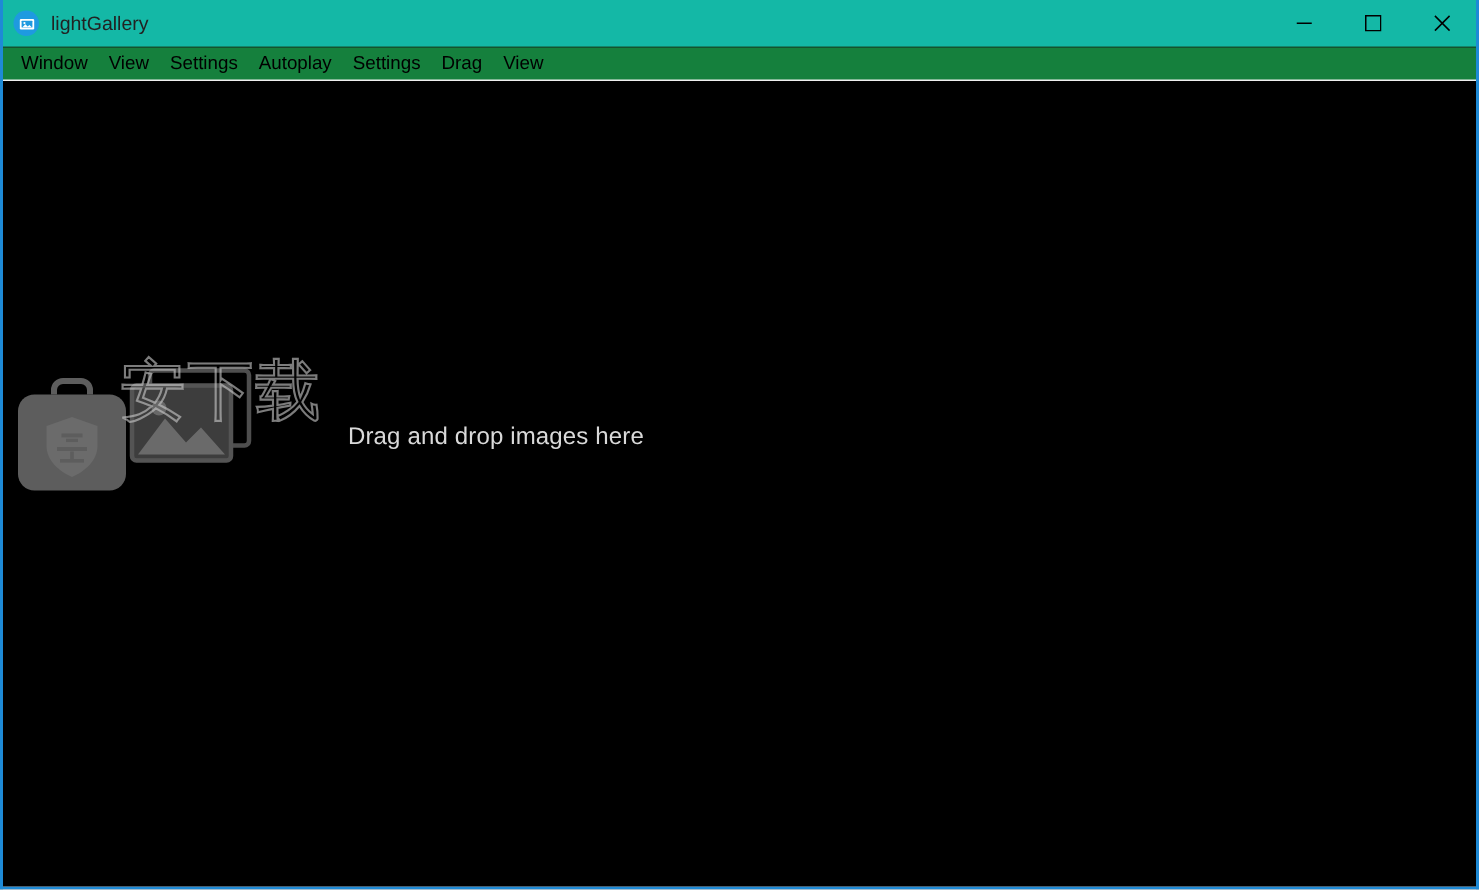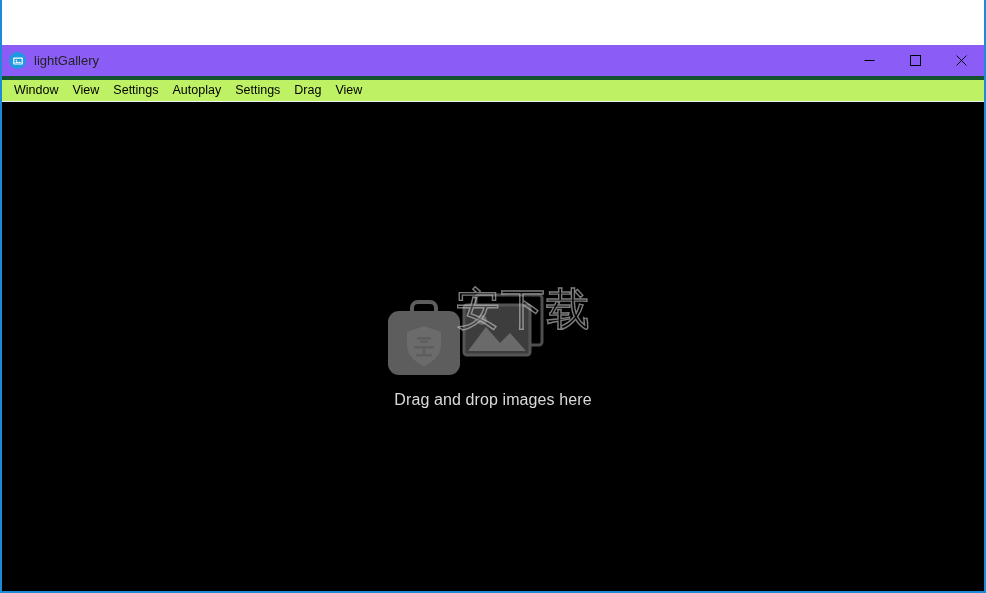--- a/index.html
+++ b/index.html
@@ -25,26 +25,25 @@
     border-top: 0;
     background: #ffffff;
     display: flex;
     flex-direction: column;
   }
 
   
   .titlebar {
     height: 31px;
     min-height: 31px;
-    background: #8b5cf6;
-    border-bottom: 4px solid #14532d;
-    display: flex;
-    align-items: center;
-    position: relative;
-    margin-top: 45px;
+    background: #14b8a6;
+    border-bottom: 1px solid #14532d;
+    display: flex;
+    align-items: center;
+    position: relative;
   }
   .title-left {
     display: flex;
     align-items: center;
     padding-left: 7px;
     gap: 8px;
   }
   .app-icon {
     width: 17px;
     height: 17px;
@@ -80,21 +79,21 @@
     border: 0;
     padding: 0;
     cursor: default;
   }
   .win-btn svg { display: block; }
 
   
   .menubar {
     height: 21px;
     min-height: 21px;
-    background: #bef264;
+    background: #15803d;
     display: flex;
     align-items: center;
     padding-left: 5px;
     border-bottom: 1px solid #f0f0f0;
   }
   .menu-item {
     font-size: 12.5px;
     color: #000000;
     padding: 2px 7px 3px 7px;
     line-height: 1;
@@ -109,21 +108,21 @@
     position: relative;
     overflow: hidden;
   }
 
   .dropzone {
     position: absolute;
     left: 0;
     right: 0;
     top: 187px;
     display: flex;
-    flex-direction: column;
+    flex-direction: row;
     align-items: center;
   }
   .placeholder-art {
     position: relative;
     width: 230px;
     height: 92px;
   }
   .bag-icon {
     position: absolute;
     left: 8px;

